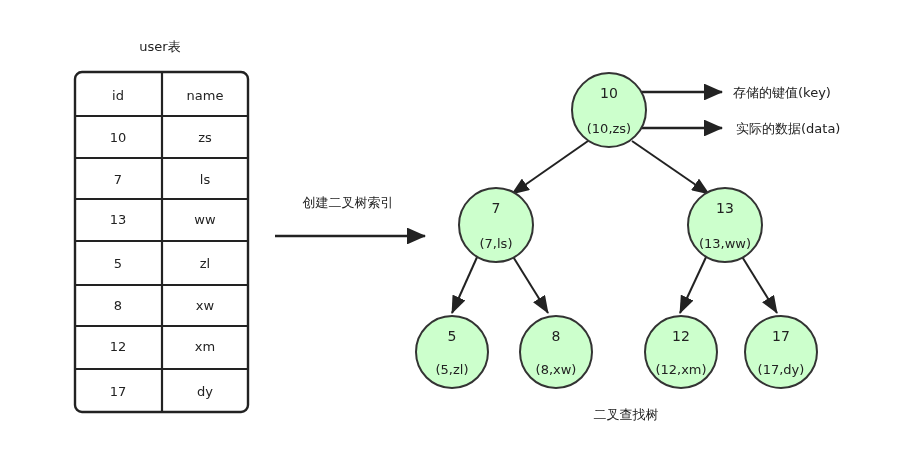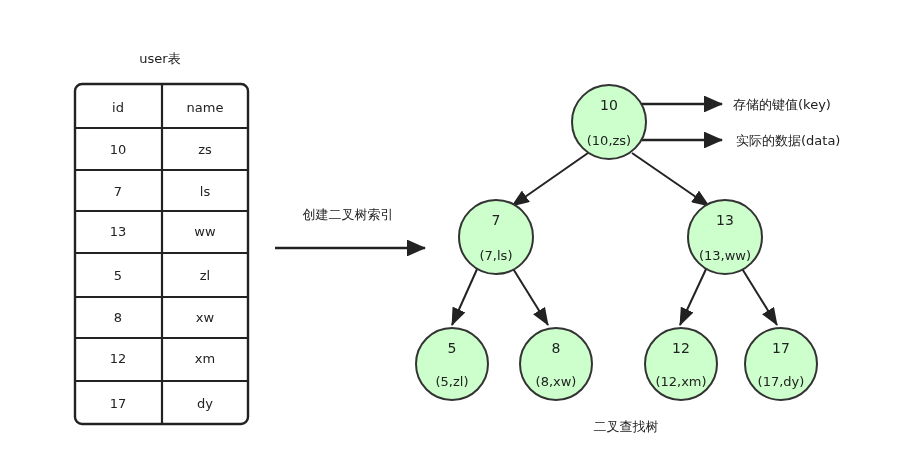--- a/index.html
+++ b/index.html
@@ -11,21 +11,21 @@
     width: 904px;
     height: 460px;
     position: relative;
     overflow: hidden;
     font-family: "DejaVu Sans", "Liberation Sans", sans-serif;
     color: #222222;
   }
   #canvas {
     position: absolute;
     left: 0;
-    top: 16px;
+    top: 4px;
     width: 904px;
     height: 388px;
   }
   .svg-layer {
     position: absolute;
     left: 0;
     top: 0;
     width: 904px;
     height: 460px;
   }

